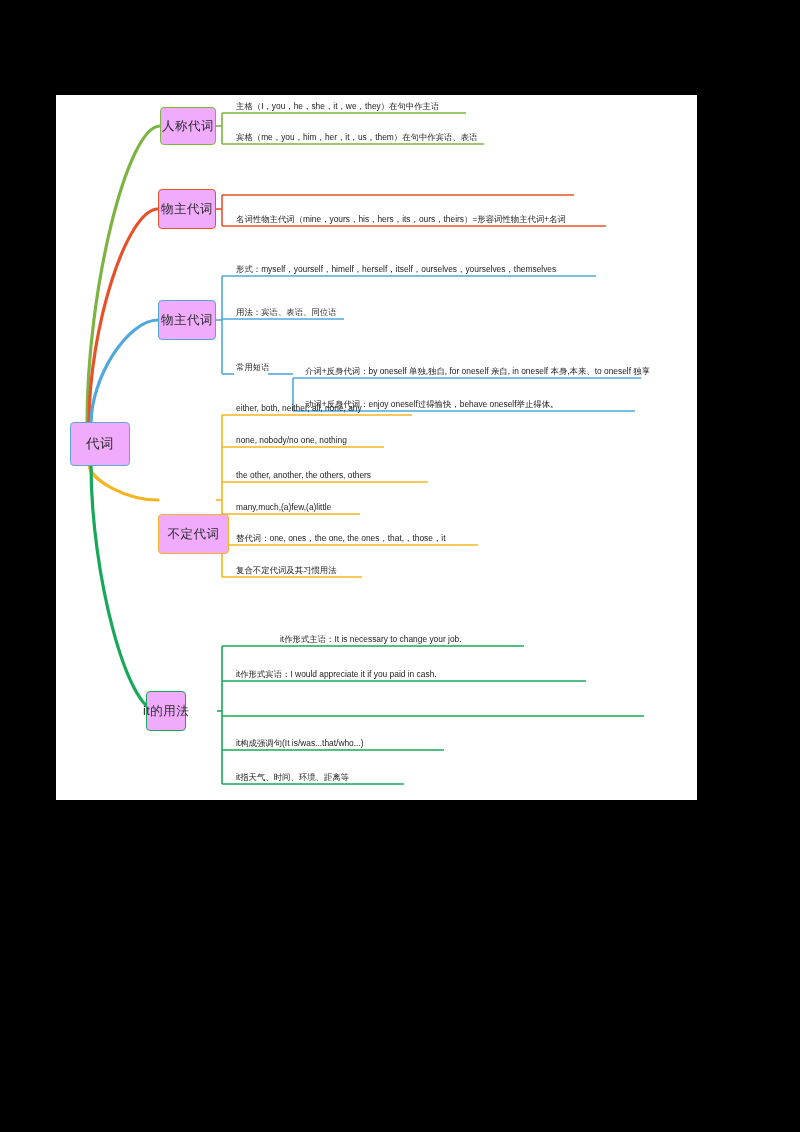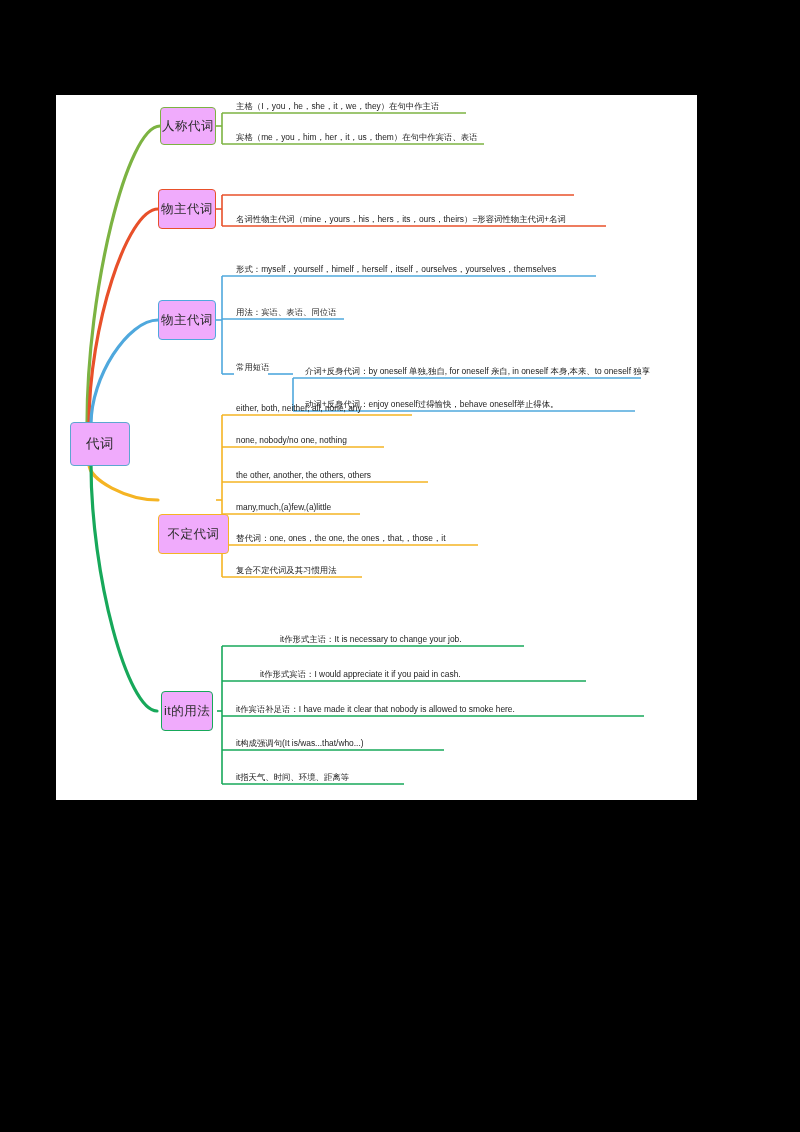--- a/index.html
+++ b/index.html
@@ -102,22 +102,21 @@
       <div class="lvl3" style="left: 249px; top: 303px;">动词+反身代词：enjoy oneself过得愉快，behave oneself举止得体。</div>
       <div class="node" style="left: 102px; top: 403px; width: 71px; height: 40px; border-color: rgb(245, 180, 35); margin-top: 16px;">
         <span>不定代词</span>
       </div>
       <div class="leaf" style="left: 178px; top: 307px;">either, both, neither, all, none, any</div>
       <div class="leaf" style="left: 178px; top: 339px;">none, nobody/no one, nothing</div>
       <div class="leaf" style="left: 178px; top: 374px;">the other, another, the others, others</div>
       <div class="leaf" style="left: 178px; top: 406px;">many,much,(a)few,(a)little</div>
       <div class="leaf" style="left: 178px; top: 437px;">替代词：one, ones，the one, the ones，that,，those，it</div>
       <div class="leaf" style="left: 178px; top: 469px;">复合不定代词及其习惯用法</div>
-      <div class="node" style="left: 105px; top: 596px; width: 52px; height: 40px; border-color: rgb(23, 168, 90);">
+      <div class="node" style="left: 90px; top: 596px; width: 40px; height: 40px; border-color: rgb(23, 168, 90);">
         <span>it的用法</span>
       </div>
       <div class="leaf" style="left: 178px; top: 538px; margin-left: 44px;">it作形式主语：It is necessary to change your job.</div>
-      <div class="leaf" style="left: 178px; top: 573px; margin-left: 24px;">it作形式宾语：I would appreciate it if you paid in cash.</div>
-      <div class="leaf" style="left: 178px; top: 608px;">it作宾语补足语：I have made it clear that nobody is allowed to smoke here.</div>
+      <div class="leaf" style="left: 178px; top: 573px;">it作形式宾语：I would appreciate it if you paid in cash.</div>
       <div class="leaf" style="left: 178px; top: 642px;">it构成强调句(It is/was...that/who...)</div>
       <div class="leaf" style="left: 178px; top: 676px;">it指天气、时间、环境、距离等</div>
     </div>
 </div>
 
 </body></html>

